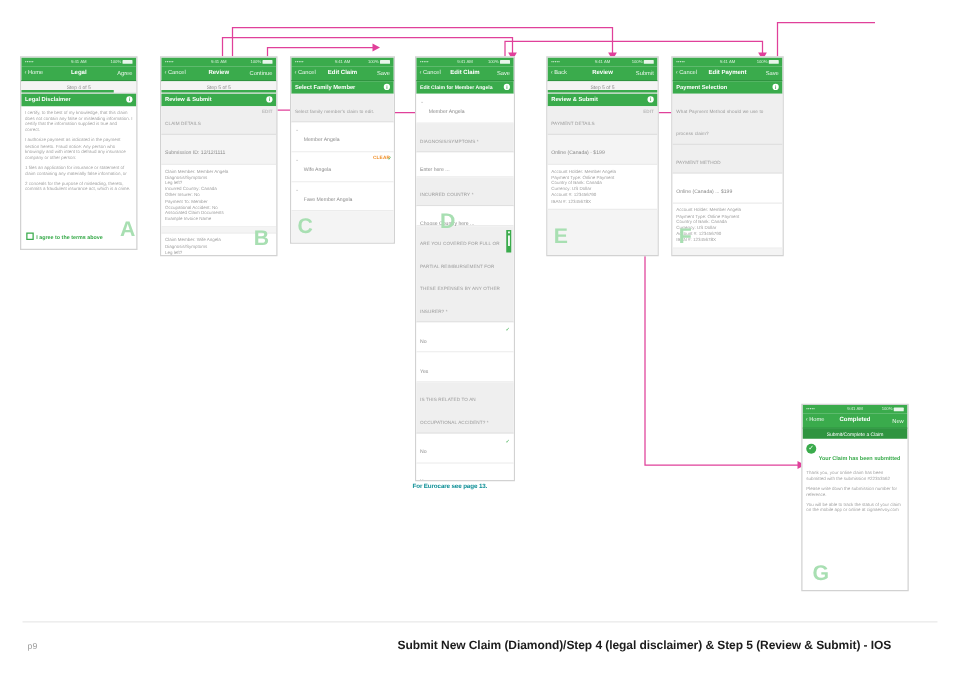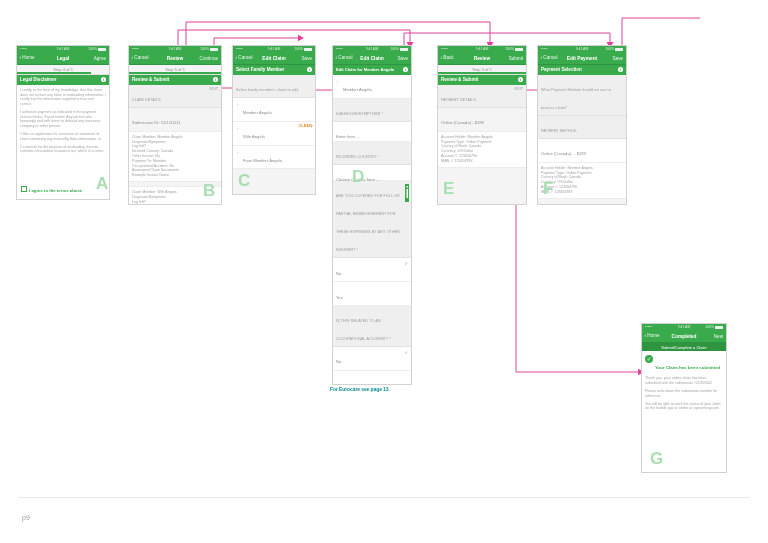--- a/index.html
+++ b/index.html
@@ -386,14 +386,15 @@
       </div>
       <p>Thank you, your online claim has been submitted with the submission #22353562</p>
       <p>Please write down the submission number for reference.</p>
       <p>You will be able to track the status of your claim on the mobile app or online at cignaenvoy.com</p>
     </div>
   </div>
   <div class="letter" style="left:650px;top:450px;">G</div>
 
   <div class="page-rule"></div>
   <div class="page-num">p9</div>
+  <div class="page-title">Submit New Claim (Diamond)/Step 4 (legal disclaimer) &amp; Step 5 (Review &amp; Submit) - IOS</div>
 
 </div>
 
 </body></html>

